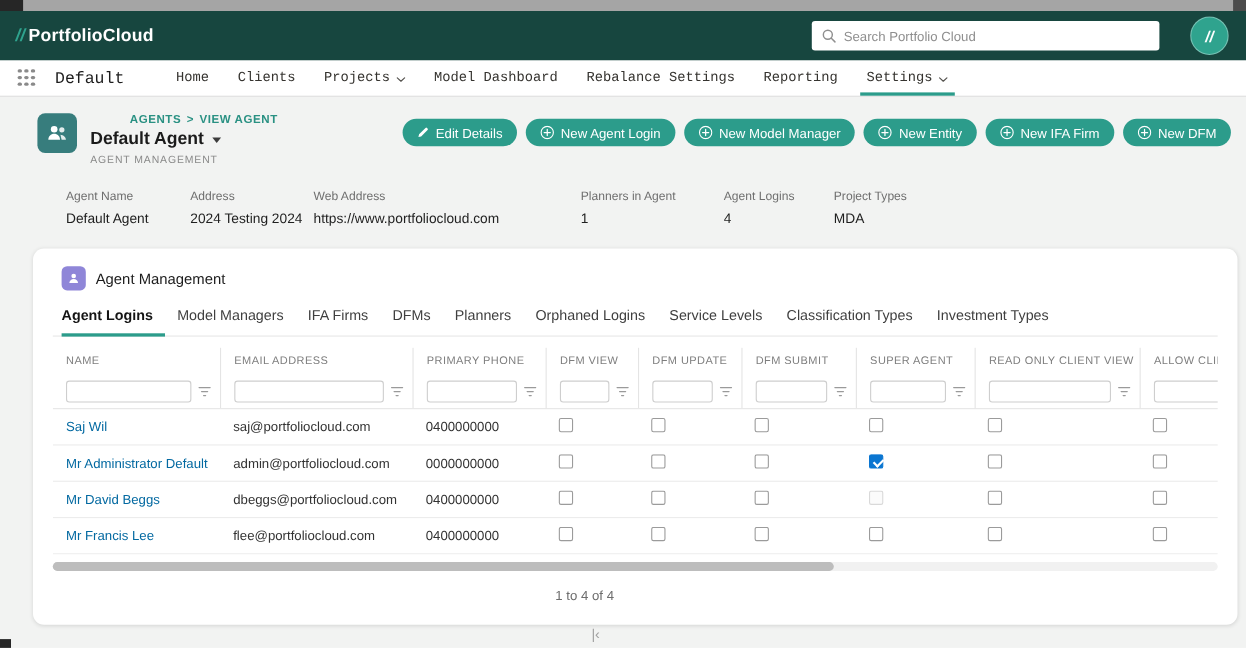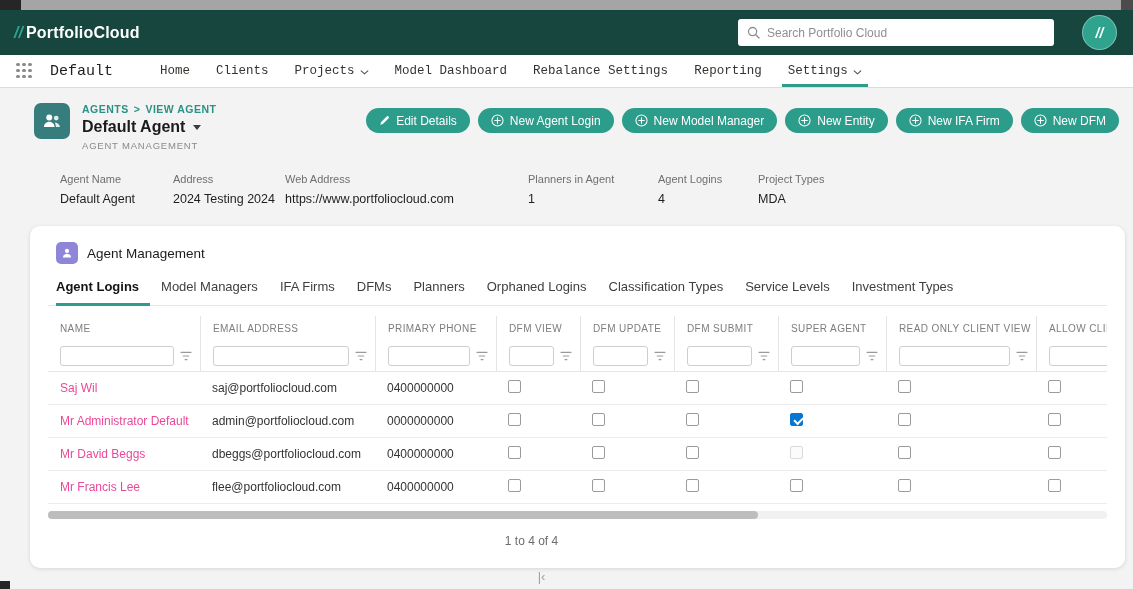--- a/index.html
+++ b/index.html
@@ -42,21 +42,21 @@
   .nav-item { display:flex; align-items:center; gap:5px; padding:0 13px; font-size:12.5px; color:#35332f;
               cursor:pointer; position:relative; }
   .nav-item.active::after { content:''; position:absolute; left:7px; right:7px; bottom:0; height:3px; background:#2c9c8b; }
   .nav-item .chevron { display:flex; align-items:center; color:#55534f; margin-top:2px; }
 
   
   .page-header { padding:15px 14px 20px 34px; }
   .header-top { display:flex; align-items:flex-start; }
   .entity-badge { width:36px; height:36px; border-radius:7px; background:#377d7d; display:flex;
                   align-items:center; justify-content:center; margin-right:12px; flex:0 0 auto; }
-  .breadcrumb { display:flex; gap:5px; font-size:10.5px; font-weight:bold; letter-spacing:.5px; color:#2a9183; }
+  .breadcrumb { display:flex; gap:5px; font-size:10.5px; font-weight:bold; letter-spacing:.5px; color:#2a9183;margin-left:36px; }
   .crumb { cursor:pointer; }
   .page-title-row { display:flex; align-items:center; margin-top:3px; }
   .page-title { font-size:16px; font-weight:bold; color:#1b1b1b; }
   .caret-down { width:0; height:0; border-left:4.5px solid transparent; border-right:4.5px solid transparent;
                 border-top:5px solid #3c3c3c; margin-left:8px; cursor:pointer; }
   .page-subtitle { margin-top:4px; font-size:9.5px; letter-spacing:.8px; color:#8a8a8a; }
   .header-buttons { margin-left:auto; display:flex; gap:8px; margin-top:5px; flex-wrap:nowrap; }
   .pill-btn { display:flex; align-items:center; gap:6px; background:#2c9c8b; color:#fff; border:none;
               height:25px; border-radius:13px; padding:0 13px; font-size:12px; font-family:inherit;
               cursor:pointer; white-space:nowrap; }
@@ -93,21 +93,21 @@
   .th.col-0 { border-left:none; }
   .tfilter { height:32px; align-items:center; border-bottom:1px solid #e6e6e6; }
   .tf { flex:0 0 auto; padding:0 8px 0 12px; border-left:1px solid #e4e4e4; height:100%;
         display:flex; align-items:center; gap:6px; }
   .tf.col-0 { border-left:none; }
   .filter-input { flex:1; min-width:0; height:20px; border:1px solid #cecece; border-radius:3px;
                   font-family:inherit; font-size:11px; padding:0 4px; outline:none; background:#fff; }
   .funnel { display:flex; align-items:center; cursor:pointer; flex:0 0 auto; }
   .tr { height:33px; align-items:center; border-bottom:1px solid #ececec; }
   .td { flex:0 0 auto; padding-left:12px; font-size:12px; color:#333; white-space:nowrap; overflow:hidden; }
-  .cell-link { color:#ec4899; cursor:pointer; }
+  .cell-link { color:#0369a1; cursor:pointer; }
   .checkbox { display:inline-block; width:13px; height:13px; border:1px solid #9b9b9b; border-radius:2px;
               background:#fff; position:relative; cursor:pointer; }
   .checkbox.checked { background:#0b76d1; border-color:#0b76d1; }
   .checkbox.checked::after { content:''; position:absolute; left:2.5px; top:3px; width:7px; height:3.5px;
               border-left:2px solid #fff; border-bottom:2px solid #fff; transform:rotate(-45deg); }
   .checkbox.disabled { border-color:#d9d9d9; background:#fbfbfb; cursor:default; }
 
   .hscroll { margin-top:7px; width:100%; height:8px; border-radius:4px; background:#f1f1f1; cursor:pointer; }
   .hscroll-thumb { width:67%; height:8px; border-radius:4px; background:#bdbdbd; }
 
@@ -310,22 +310,22 @@
         </div>
         <span class="card-title">Agent Management</span>
       </div>
       <div class="tabs">
           <div class="tab active">Agent Logins</div>
           <div class="tab">Model Managers</div>
           <div class="tab">IFA Firms</div>
           <div class="tab">DFMs</div>
           <div class="tab">Planners</div>
           <div class="tab">Orphaned Logins</div>
+          <div class="tab">Service Levels</div>
           <div class="tab">Classification Types</div>
-          <div class="tab">Service Levels</div>
           <div class="tab">Investment Types</div>
         </div>
       <div class="table-clip">
         <div class="thead">
             <div class="th col-0">
               <span class="th-label">NAME</span>
             </div>
             <div class="th col-1">
               <span class="th-label">EMAIL ADDRESS</span>
             </div>

